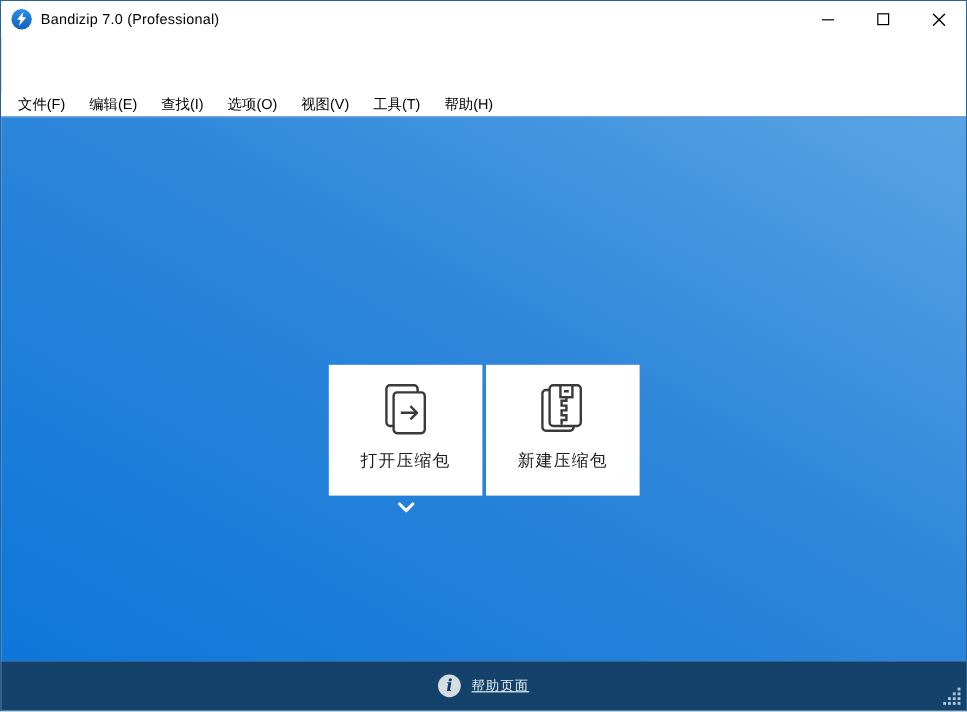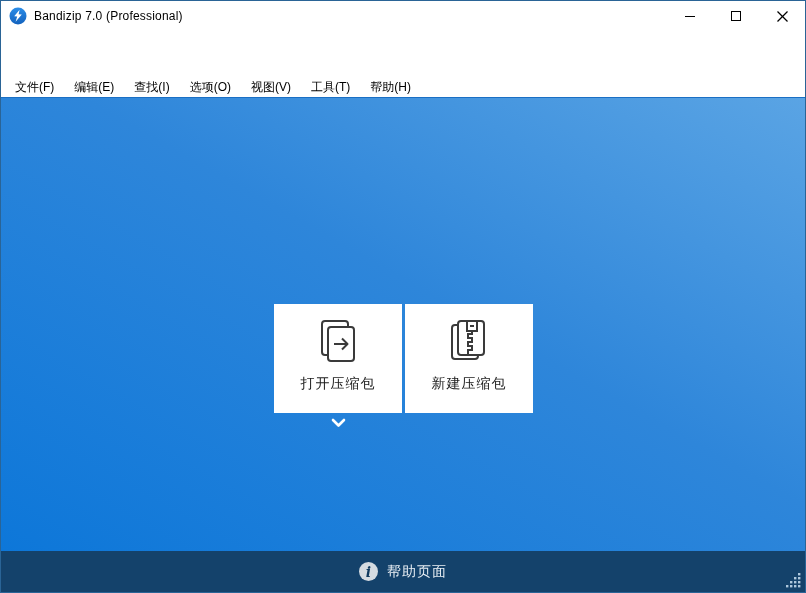--- a/index.html
+++ b/index.html
@@ -80,21 +80,21 @@
     cursor: pointer; padding: 4px 10px;
   }
   .info-icon {
     width: 19px; height: 19px; border-radius: 50%;
     background: #d5dce2;
     display: flex; align-items: center; justify-content: center;
     font-family: "DejaVu Serif", "Liberation Serif", serif;
     font-style: italic; font-weight: bold;
     font-size: 14px; color: #0f3a5f; line-height: 1;
   }
-  .help-label { font-size: 14px; color: #e8eef4; letter-spacing: 1px; }
+  .help-label { font-size: 11px; color: #e8eef4; letter-spacing: 1px; text-decoration: underline; }
 
   .resize-grip {
     position: absolute; right: 3px; bottom: 3px;
     width: 17px; height: 17px; cursor: nwse-resize;
   }
 </style>
 </head>
 <body>
 
 <div class="window">

